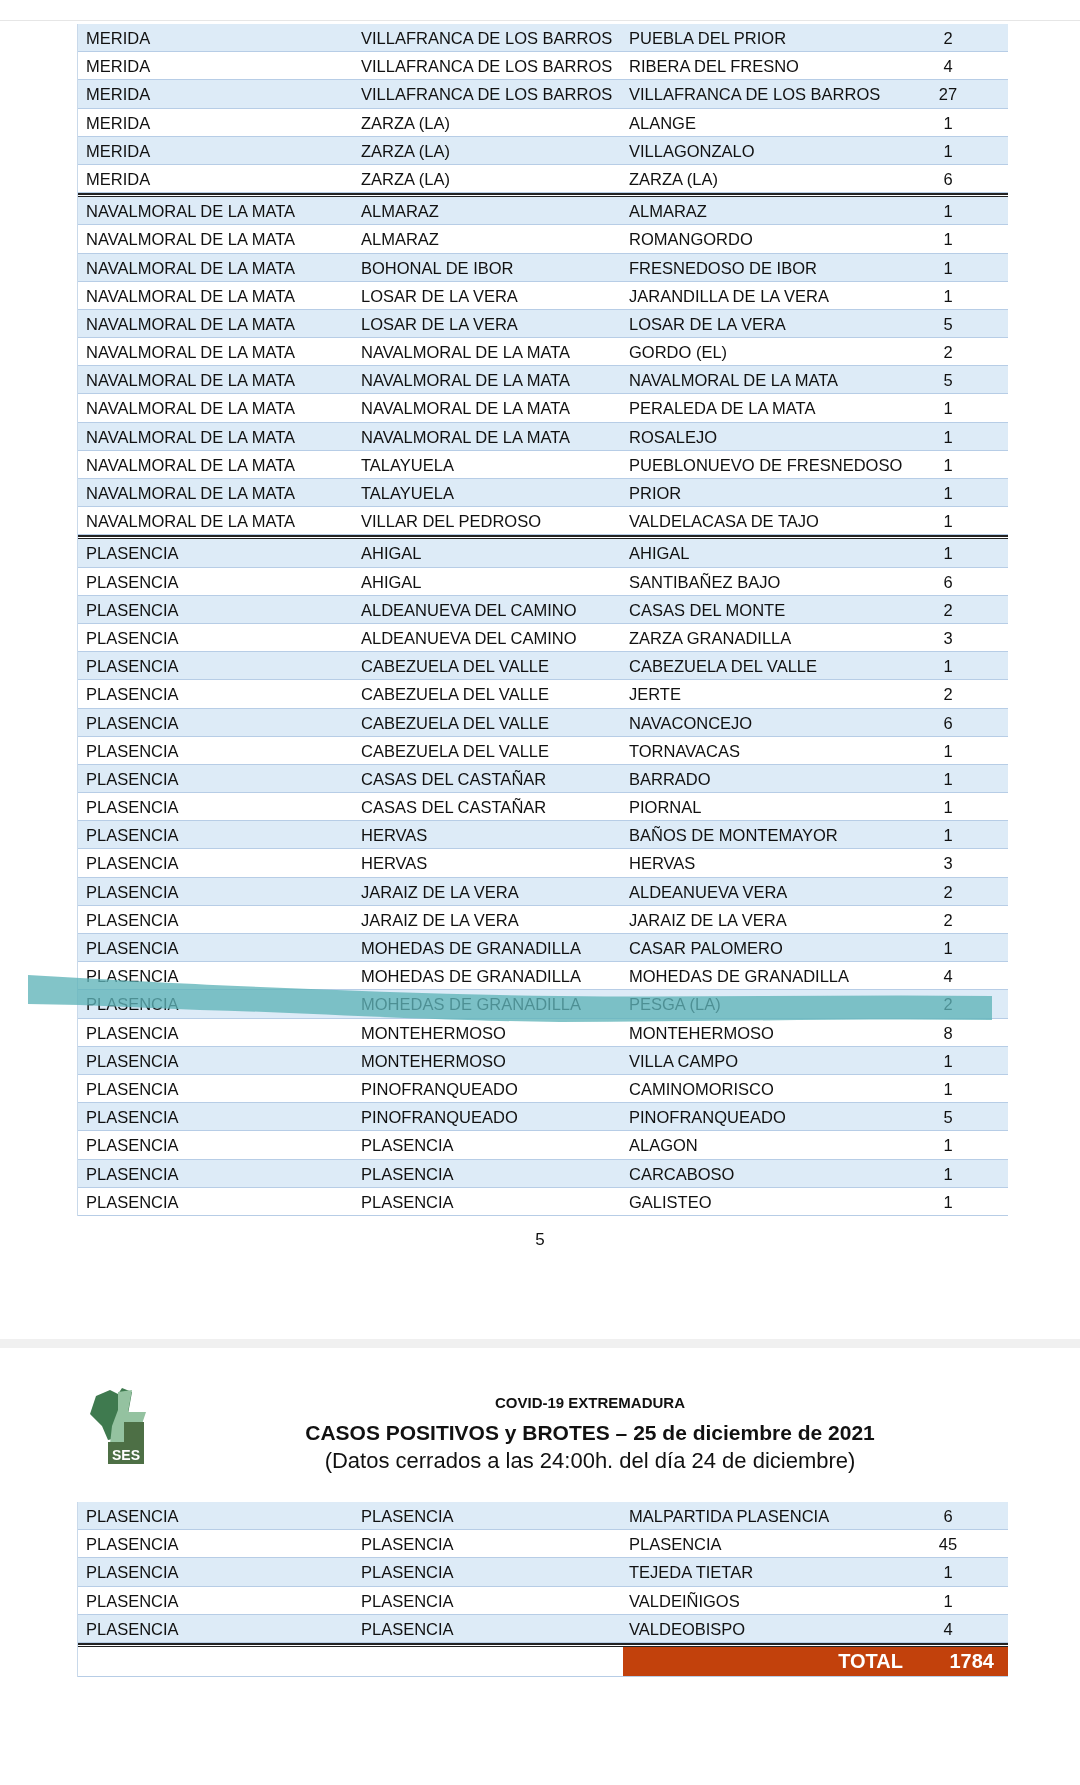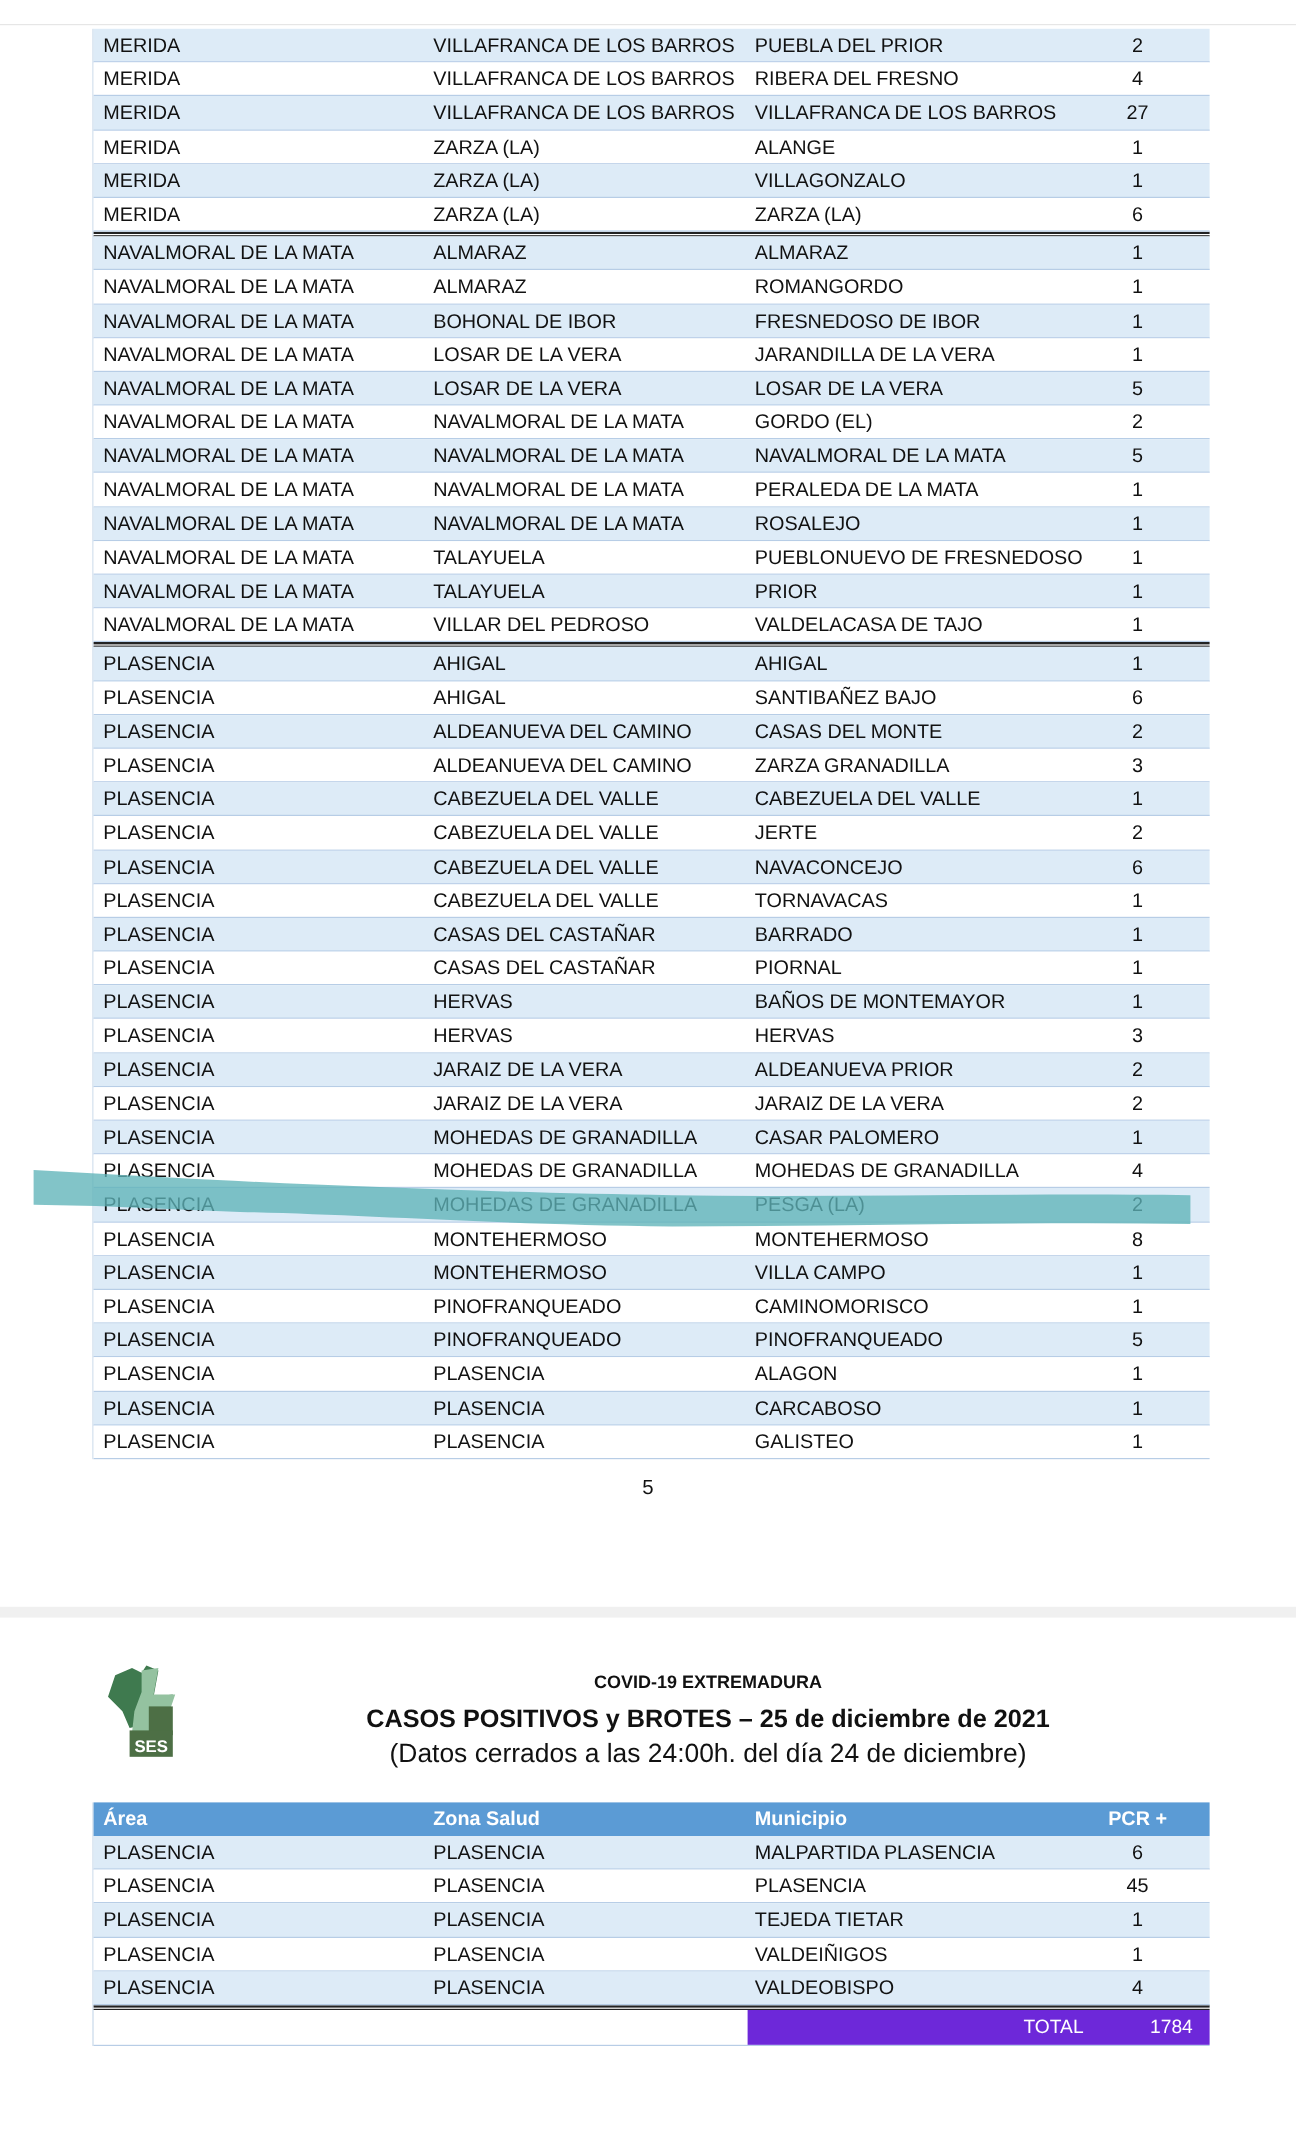--- a/index.html
+++ b/index.html
@@ -20,21 +20,21 @@
   .pagegap { position:absolute; left:0; top:1339px; width:1080px; height:9px; background:#f0f0f0; }
   .logo { position:absolute; left:88px; top:1386px; width:74px; height:80px; }
   .title { position:absolute; left:160px; width:860px; text-align:center; }
   .t1 { top:1394px; font-size:15px; font-weight:bold; }
   .t2 { top:1421px; font-size:21px; font-weight:bold; }
   .t3 { top:1448px; font-size:22px; }
   .table2 { position:absolute; left:77px; top:1502px; width:930px; border-left:1px solid #c9d9ea; }
   .hdr { height:28px; background:#5b9bd5; color:#fff; font-weight:bold; position:relative; font-size:16.5px; }
   .hdr .cell { line-height:28px; }
   .totalrow { position:relative; height:29px; border-bottom:1px solid #b7cde6; }
-  .totalcell { position:absolute; left:545px; right:0; top:0; bottom:0; background:#6d28d9; color:#fff; font-weight:normal; font-size:16px; }
+  .totalcell { position:absolute; left:545px; right:0; top:0; bottom:0; background:#c2410c; color:#fff; font-weight:bold; font-size:20px; }
   .totalcell .lbl { position:absolute; right:105px; line-height:29px; }
   .totalcell .val { position:absolute; right:14px; line-height:29px;text-align:center; }
   .highlighter { position:absolute; left:0; top:0; pointer-events:none; }
 </style>
 </head>
 <body>
 
 <div class="topline"></div>
 
 <div class="table" id="t1" style="top:24px;">
@@ -216,21 +216,21 @@
     </div>
     <div class="row even">
       <span class="cell c1">PLASENCIA</span>
       <span class="cell c2">HERVAS</span>
       <span class="cell c3">HERVAS</span>
       <span class="cell c4">3</span>
     </div>
     <div class="row odd">
       <span class="cell c1">PLASENCIA</span>
       <span class="cell c2">JARAIZ DE LA VERA</span>
-      <span class="cell c3">ALDEANUEVA PRIOR</span>
+      <span class="cell c3">ALDEANUEVA VERA</span>
       <span class="cell c4">2</span>
     </div>
     <div class="row even">
       <span class="cell c1">PLASENCIA</span>
       <span class="cell c2">JARAIZ DE LA VERA</span>
       <span class="cell c3">JARAIZ DE LA VERA</span>
       <span class="cell c4">2</span>
     </div>
     <div class="row odd">
       <span class="cell c1">PLASENCIA</span>
@@ -305,26 +305,20 @@
     <rect x="36" y="36" width="20" height="24" fill="#4d6f45"></rect>
     <rect x="20" y="56" width="36" height="22" fill="#4d6f45"></rect>
     <text x="38" y="74" font-size="14" font-weight="bold" fill="#ffffff" text-anchor="middle" font-family="Liberation Sans, sans-serif">SES</text>
   </svg>
 </div>
 <div class="title t1">COVID-19 EXTREMADURA</div>
 <div class="title t2">CASOS POSITIVOS y BROTES – 25 de diciembre de 2021</div>
 <div class="title t3">(Datos cerrados a las 24:00h. del día 24 de diciembre)</div>
 
 <div class="table2">
-  <div class="hdr">
-    <span class="cell c1">Área</span>
-    <span class="cell c2">Zona Salud</span>
-    <span class="cell c3">Municipio</span>
-    <span class="cell c4">PCR +</span>
-  </div>
   <div id="t2rows">
       <div class="row odd">
         <span class="cell c1">PLASENCIA</span>
         <span class="cell c2">PLASENCIA</span>
         <span class="cell c3">MALPARTIDA PLASENCIA</span>
         <span class="cell c4">6</span>
       </div>
       <div class="row even">
         <span class="cell c1">PLASENCIA</span>
         <span class="cell c2">PLASENCIA</span>

